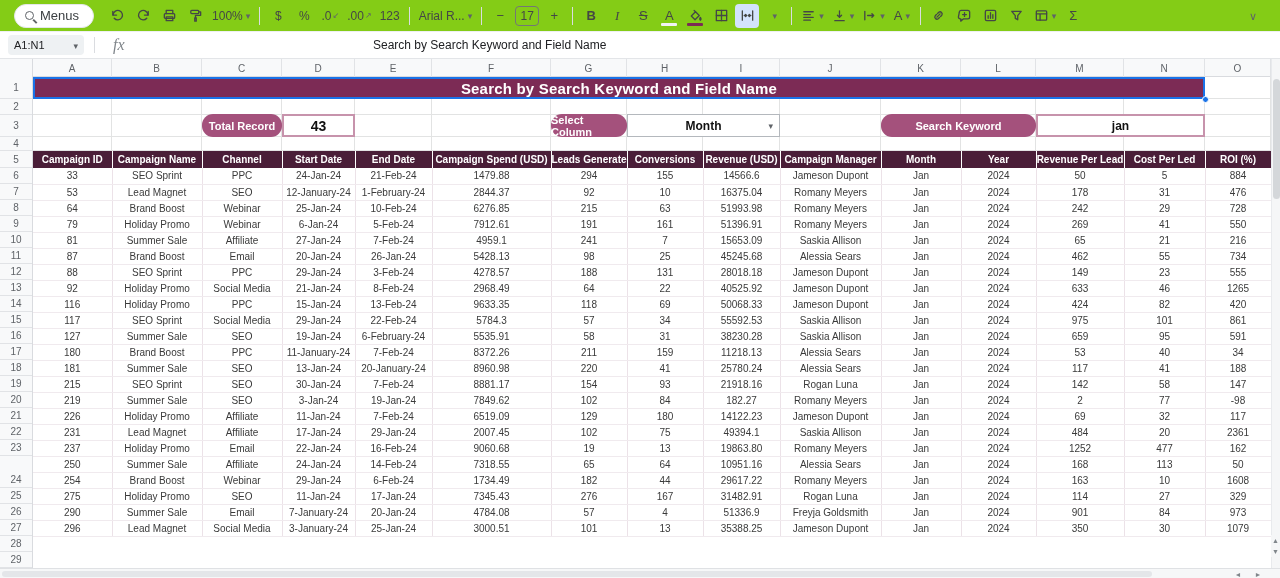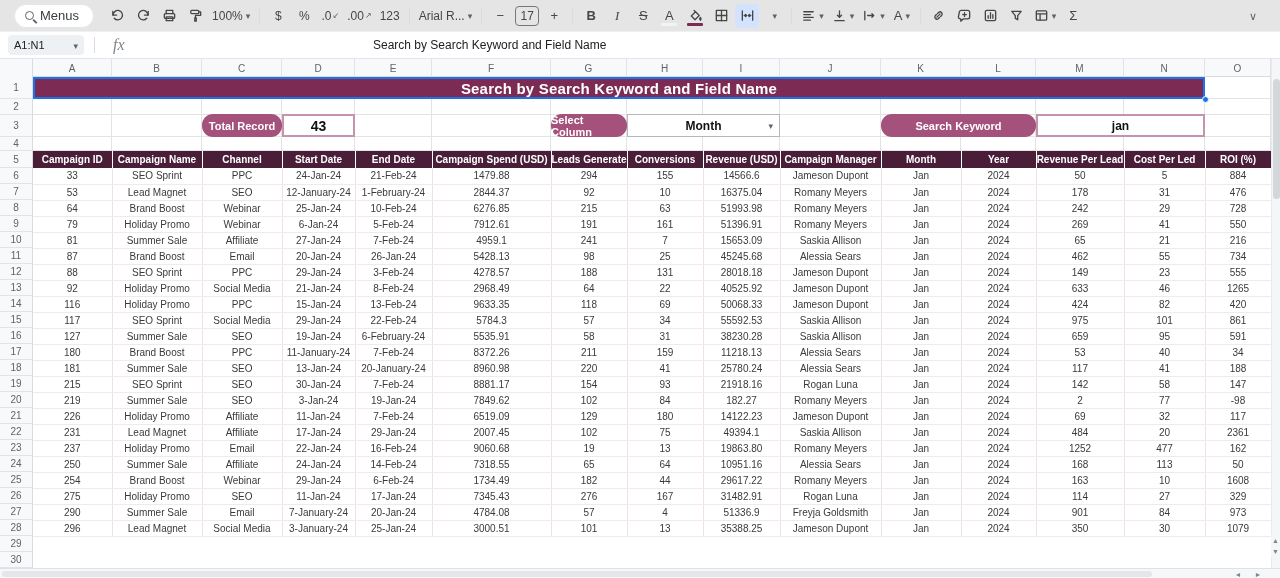--- a/index.html
+++ b/index.html
@@ -5,21 +5,21 @@
   :root{
     --title-bg:#7c2b55; --header-bg:#4a1e38; --label-bg:#a4517c;
     --box-border:#c793ac; --sel:#1a73e8; --grid:#e2e3e3;
     --hdr-bg:#f8f9fa; --hdr-border:#d9dbdf; --ink:#444746;
   }
   *{margin:0;padding:0;box-sizing:border-box;}
   body{font-family:"Liberation Sans",sans-serif;background:#fff;}
   #app{position:relative;width:1280px;height:578px;overflow:hidden;background:#fff;}
 
   
-  #toolbar{position:absolute;top:0;left:0;width:1280px;height:32px;background:#e5e5e5;
+  #toolbar{position:absolute;top:0;left:0;width:1280px;height:32px;background:#84cc16;
     display:flex;align-items:center;border-bottom:1px solid #eef0f3;color:var(--ink);font-size:13px;}
   .tb-item{display:flex;align-items:center;justify-content:center;height:24px;min-width:24px;
     border-radius:4px;margin:0 1px;padding:0 3px;color:var(--ink);cursor:default;position:relative;}
   .tb-divider{width:1px;height:18px;background:#dadce0;margin:0 5px;}
   #menus-pill{display:flex;align-items:center;gap:6px;background:#fff;border:1px solid #e4e7ea;
     border-radius:14px;height:24px;padding:0 14px 0 10px;margin:0 10px 0 14px;font-size:13px;color:#3c4043;}
   .mag{width:9px;height:9px;border:1.6px solid #5f6368;border-radius:50%;position:relative;display:inline-block;}
   .mag::after{content:"";position:absolute;width:1.6px;height:5px;background:#5f6368;transform:rotate(-45deg);left:8px;top:7px;}
   .caret::after{content:"▾";font-size:9px;color:#5f6368;margin-left:3px;}
   .tb-txt{font-size:12px;}
@@ -307,21 +307,21 @@
       <div class="row-number" style="height: 16px;">14</div>
       <div class="row-number" style="height: 16px;">15</div>
       <div class="row-number" style="height: 16px;">16</div>
       <div class="row-number" style="height: 16px;">17</div>
       <div class="row-number" style="height: 16px;">18</div>
       <div class="row-number" style="height: 16px;">19</div>
       <div class="row-number" style="height: 16px;">20</div>
       <div class="row-number" style="height: 16px;">21</div>
       <div class="row-number" style="height: 16px;">22</div>
       <div class="row-number" style="height: 16px;">23</div>
-      <div class="row-number" style="height: 16px;">24</div>
+      <div class="row-number" style="height: 16px; margin-top: 16px;">24</div>
       <div class="row-number" style="height: 16px;">25</div>
       <div class="row-number" style="height: 16px;">26</div>
       <div class="row-number" style="height: 16px;">27</div>
       <div class="row-number" style="height: 16px;">28</div>
       <div class="row-number" style="height: 16px;">29</div>
       <div class="row-number" style="height: 16px;">30</div>
     </div>
 
   <div id="cells">
     <div id="gridlines">

